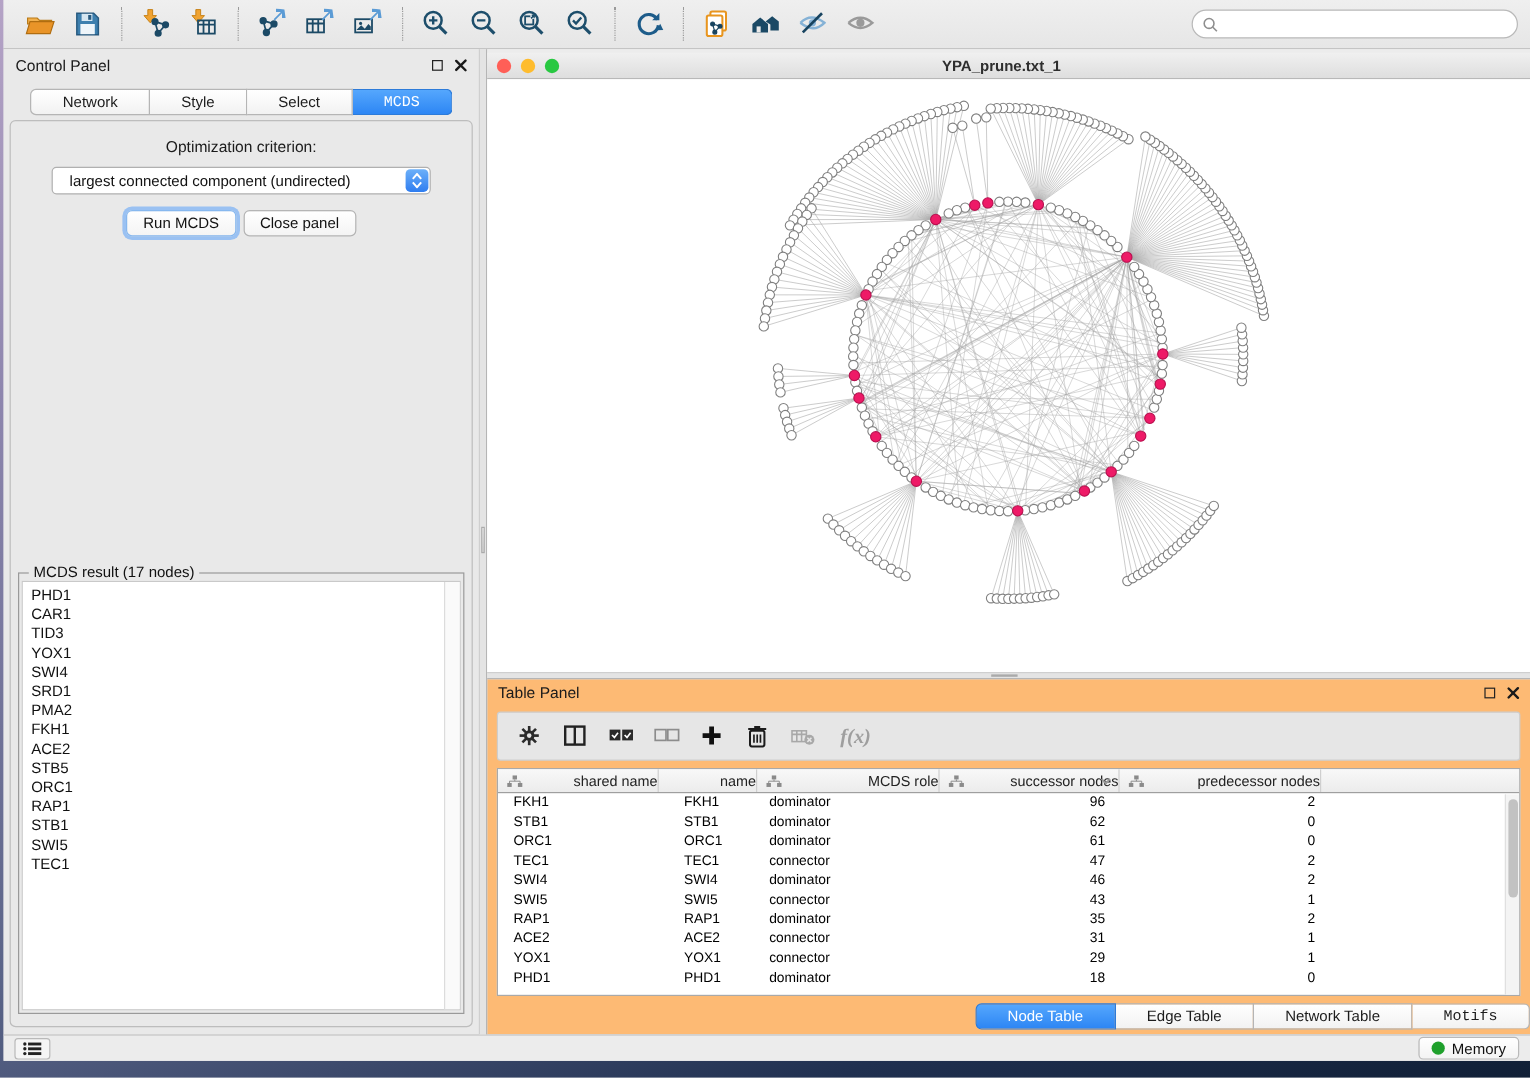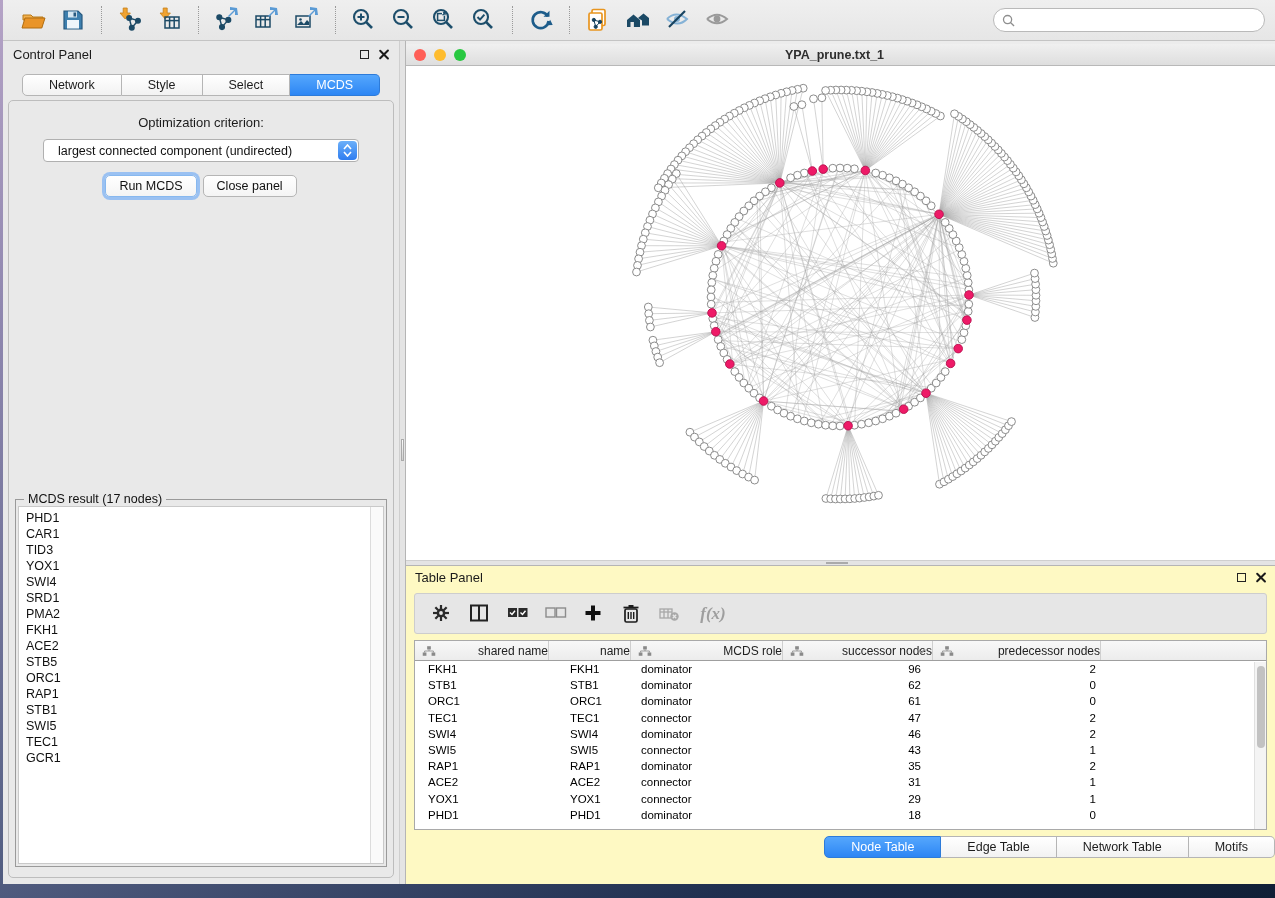--- a/index.html
+++ b/index.html
@@ -40,21 +40,21 @@
   .close-ico { width:11px; height:11px; position:relative; }
   .close-ico:before,.close-ico:after { content:""; position:absolute; left:5px; top:-1px; width:2.4px; height:13px; background:#1a1a1a; border-radius:1px; }
   .close-ico:before { transform:rotate(45deg); } .close-ico:after { transform:rotate(-45deg); }
   .segtabs { display:flex; justify-content:center; margin:7px 0 4px 0; }
   .seg {
     height:22px; padding:0 26px; background:linear-gradient(#ffffff,#f2f2f2);
     border:1px solid #b5b5b5; border-left:none; font-size:12.5px; color:#1c1c1c;
     display:flex; align-items:center;
   }
   .seg:first-child { border-left:1px solid #b5b5b5; border-radius:5px 0 0 5px; }
-  .seg:last-child { border-radius:0 5px 5px 0; }
+  .seg:last-child { border-radius:0 5px 5px 0;font-family:Liberation Mono, monospace; }
   .seg.active { background:linear-gradient(#55a7fd,#2d86f4); color:#fff; border-color:#2d7bd9; }
   .cp-content {
     margin:0 5px 6px 5px; flex:1; border:1px solid #bdbdbd; border-radius:5px;
     background:#e9e9e9; display:flex; flex-direction:column; align-items:center; padding:14px 10px 10px 10px; min-height:0;
   }
   .opt-label { font-size:13px; color:#1b1b1b; margin-bottom:9px; }
   .mac-select {
     width:316px; height:23px; background:#fff; border:1px solid #b0b0b0; border-radius:4px;
     display:flex; align-items:center; position:relative; font-size:12.5px; color:#111;
   }
@@ -84,21 +84,21 @@
     position:absolute; left:0; top:3px; right:0; height:22px;
     background:linear-gradient(#f0f0f0,#dedede); border-bottom:1px solid #b8b8b8;
     display:flex; align-items:center; padding:0 8px;
   }
   .lights { display:flex; gap:8px; }
   .light { width:12px; height:12px; border-radius:50%; }
   .net-title { position:absolute; left:0; right:12px; text-align:center; font-size:12.5px; font-weight:700; color:#2e2e2e; pointer-events:none; }
   .net-canvas { position:absolute; left:0; top:25px; right:0; bottom:0; background:#fff; }
   .net-canvas svg { display:block; }
   
-  .table-panel { flex:1; background:#fef9c3; display:flex; flex-direction:column; min-height:0; }
+  .table-panel { flex:1; background:#fdba74; display:flex; flex-direction:column; min-height:0; }
   .tp-titlebar { height:22px; display:flex; align-items:center; padding:0 9px; }
   .tp-toolbar {
     margin:5px 8px 0 8px; height:41px; background:#e6e6e6; border:1px solid #cdcdcd; border-radius:3px;
     display:flex; align-items:center; padding:0 10px; gap:6px;
   }
   .tp-btn { width:32px; height:30px; display:flex; align-items:center; justify-content:center; border-radius:3px;font-weight:bold; }
   .fx-label { font-family:"Liberation Serif", serif; font-style:italic; font-size:17px; color:#9e9e9e; }
   .table-wrap { margin:6px 8px 0 8px; flex:0 0 190px; background:#fff; border:1px solid #a9a9a9; position:relative; overflow:hidden; }
   .thead { display:grid; grid-template-columns:134px 82px 152px 150px 168px 1fr; height:20px;
     background:linear-gradient(#f8f8f8,#ececec); border-bottom:1px solid #9f9f9f; }
@@ -339,21 +339,20 @@
                 <div class="list-item">SRD1</div>
                 <div class="list-item">PMA2</div>
                 <div class="list-item">FKH1</div>
                 <div class="list-item">ACE2</div>
                 <div class="list-item">STB5</div>
                 <div class="list-item">ORC1</div>
                 <div class="list-item">RAP1</div>
                 <div class="list-item">STB1</div>
                 <div class="list-item">SWI5</div>
                 <div class="list-item">TEC1</div>
-                <div class="list-item">GCR1</div>
               </div>
             <div class="result-scroll"></div>
           </div>
         </div>
       </div>
     </div>
 
     <div class="vsplit">
         <span class="grip"></span>
       </div>
@@ -1258,13 +1257,29 @@
         <div class="tp-tabs segtabs" id="tp-tabs" style="margin:6px 0 0 0;">
             <span class="seg active">Node Table</span>
             <span class="seg">Edge Table</span>
             <span class="seg">Network Table</span>
             <span class="seg">Motifs</span>
           </div>
       </div>
     </div>
   </div>
 
+  <div class="statusbar">
+    <span class="status-btn">
+      <svg width="16" height="12" viewBox="0 0 16 12">
+        <circle cx="1.7" cy="2" r="1.4" fill="#222"></circle>
+          <rect x="4.4" y="0.8" width="11" height="2.4" fill="#222"></rect>
+        <circle cx="1.7" cy="6" r="1.4" fill="#222"></circle>
+          <rect x="4.4" y="4.8" width="11" height="2.4" fill="#222"></rect>
+        <circle cx="1.7" cy="10" r="1.4" fill="#222"></circle>
+          <rect x="4.4" y="8.8" width="11" height="2.4" fill="#222"></rect>
+      </svg>
+    </span>
+    <span class="memory-btn">
+      <span class="memdot" id="memdot" style="background: rgb(31, 160, 44);"></span>
+      <span>Memory</span>
+    </span>
+  </div>
 </div>
 
 </body></html>

